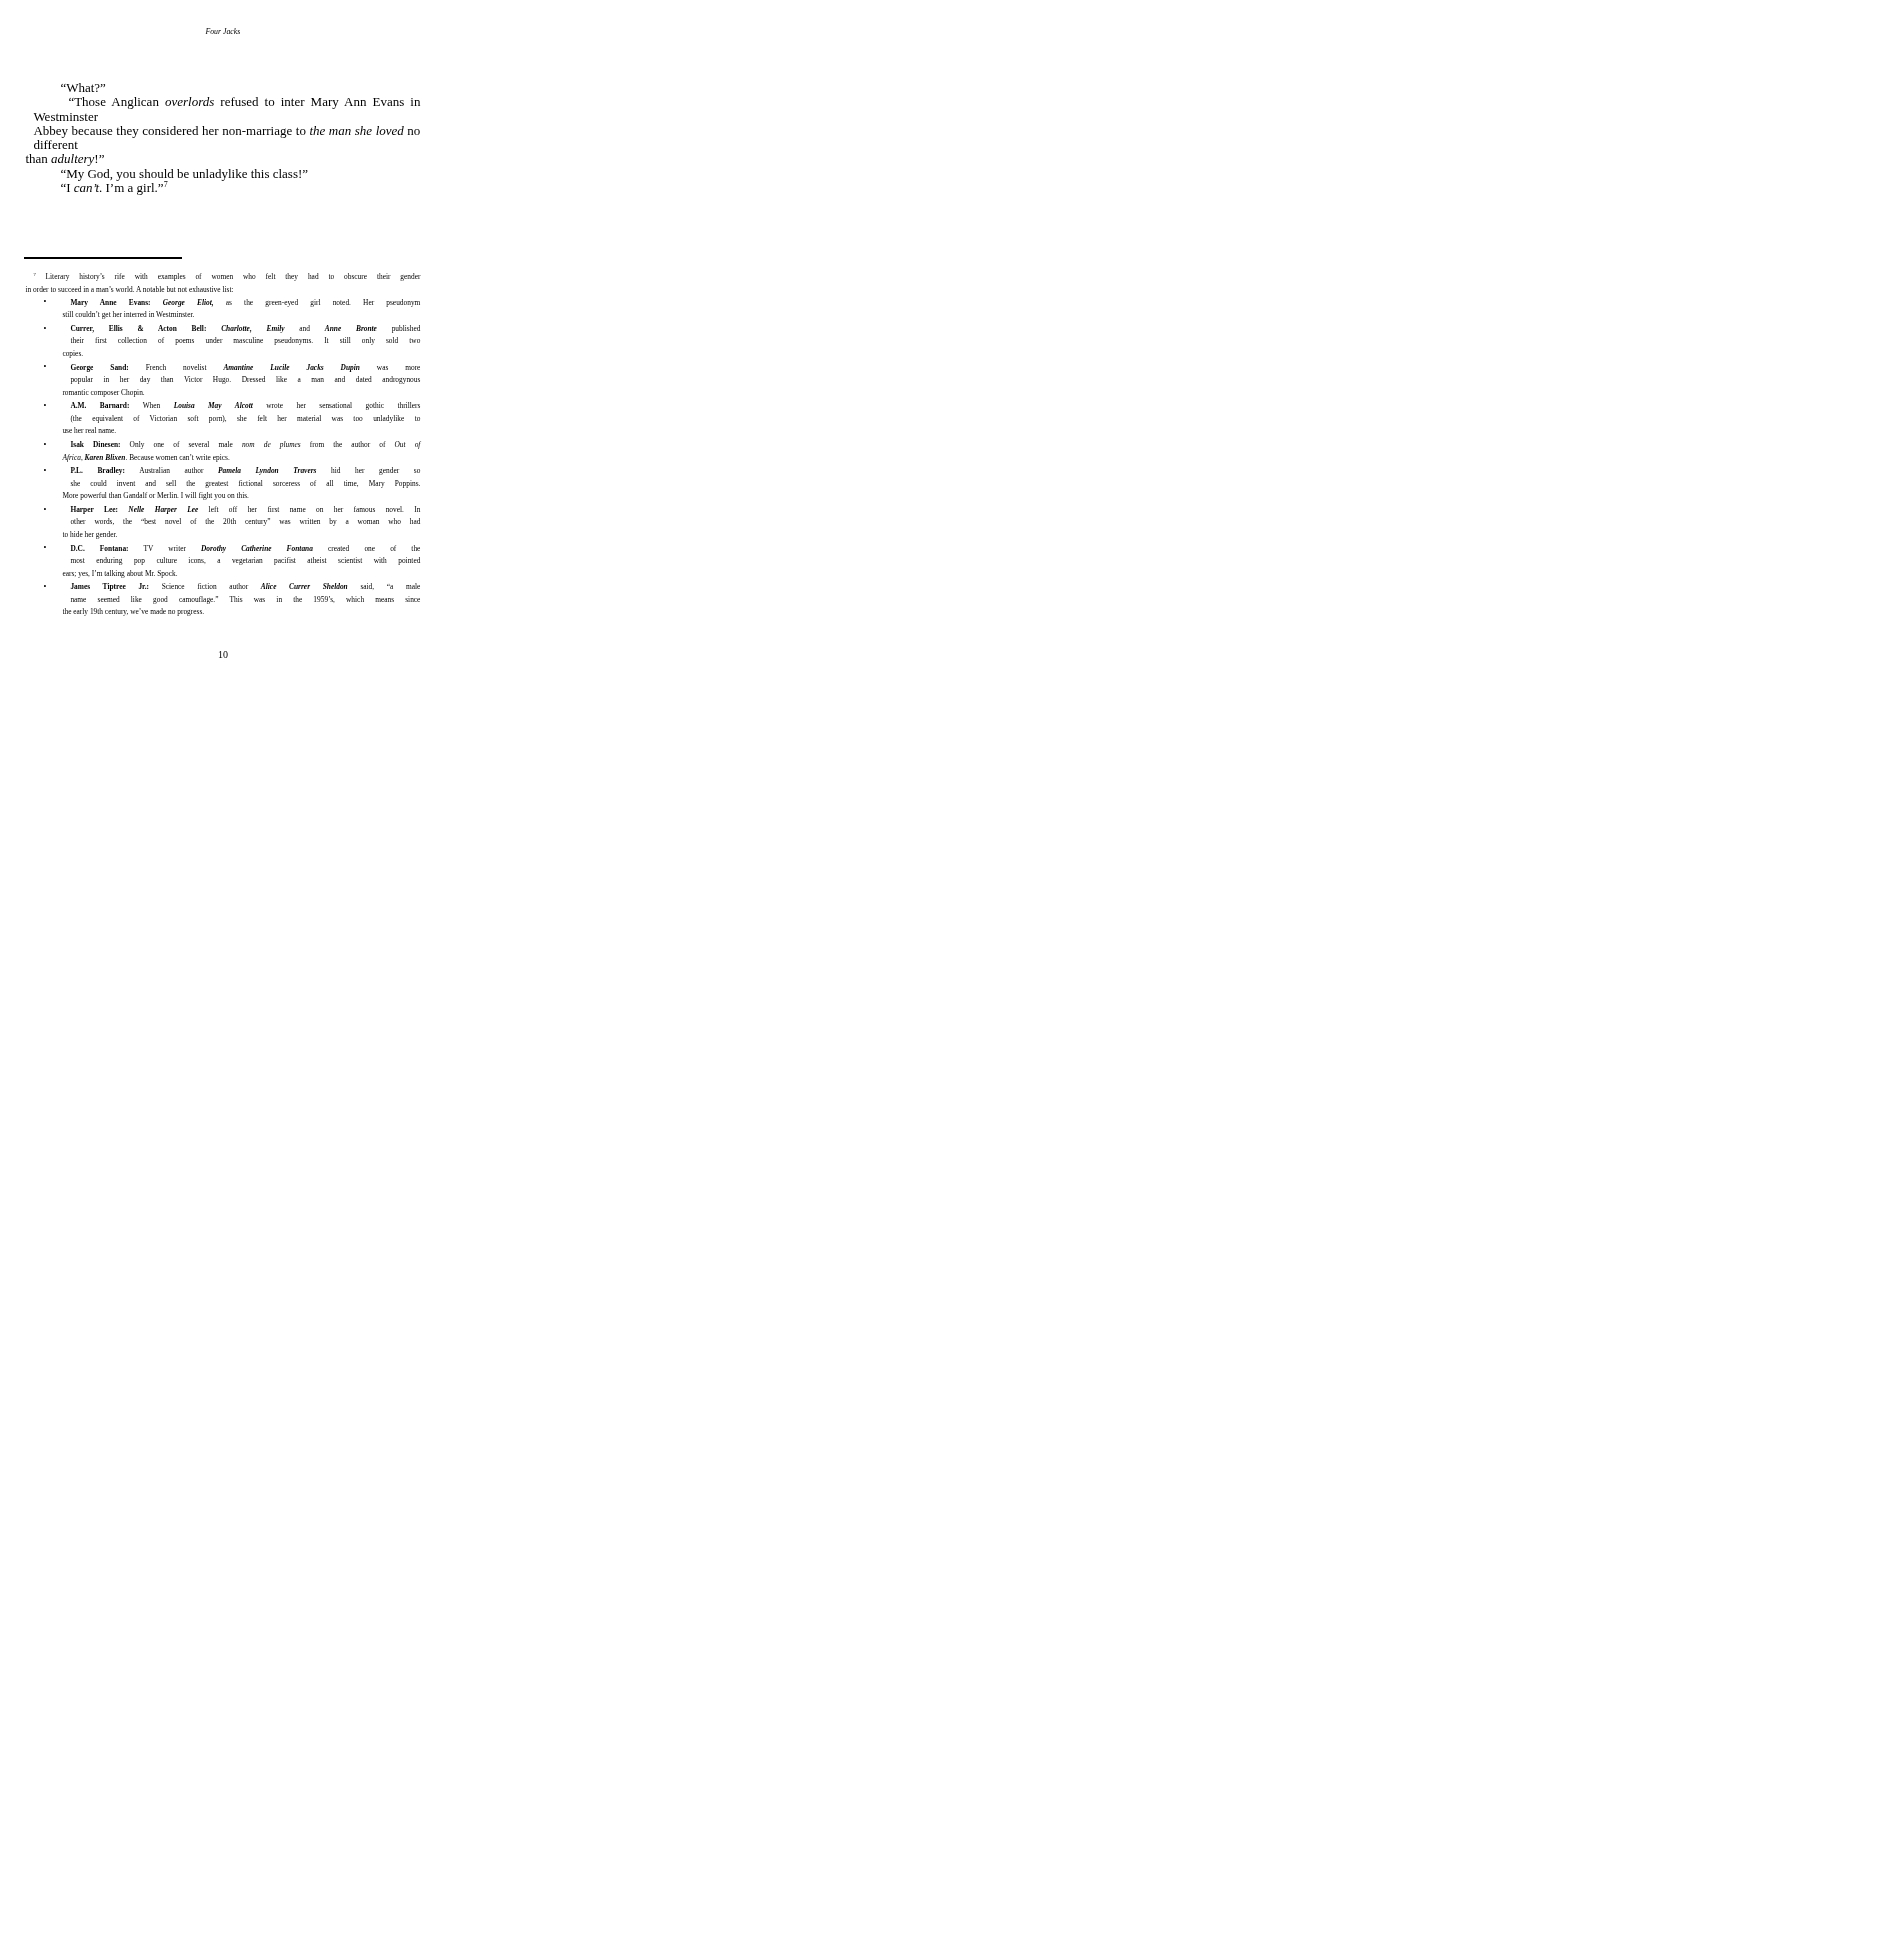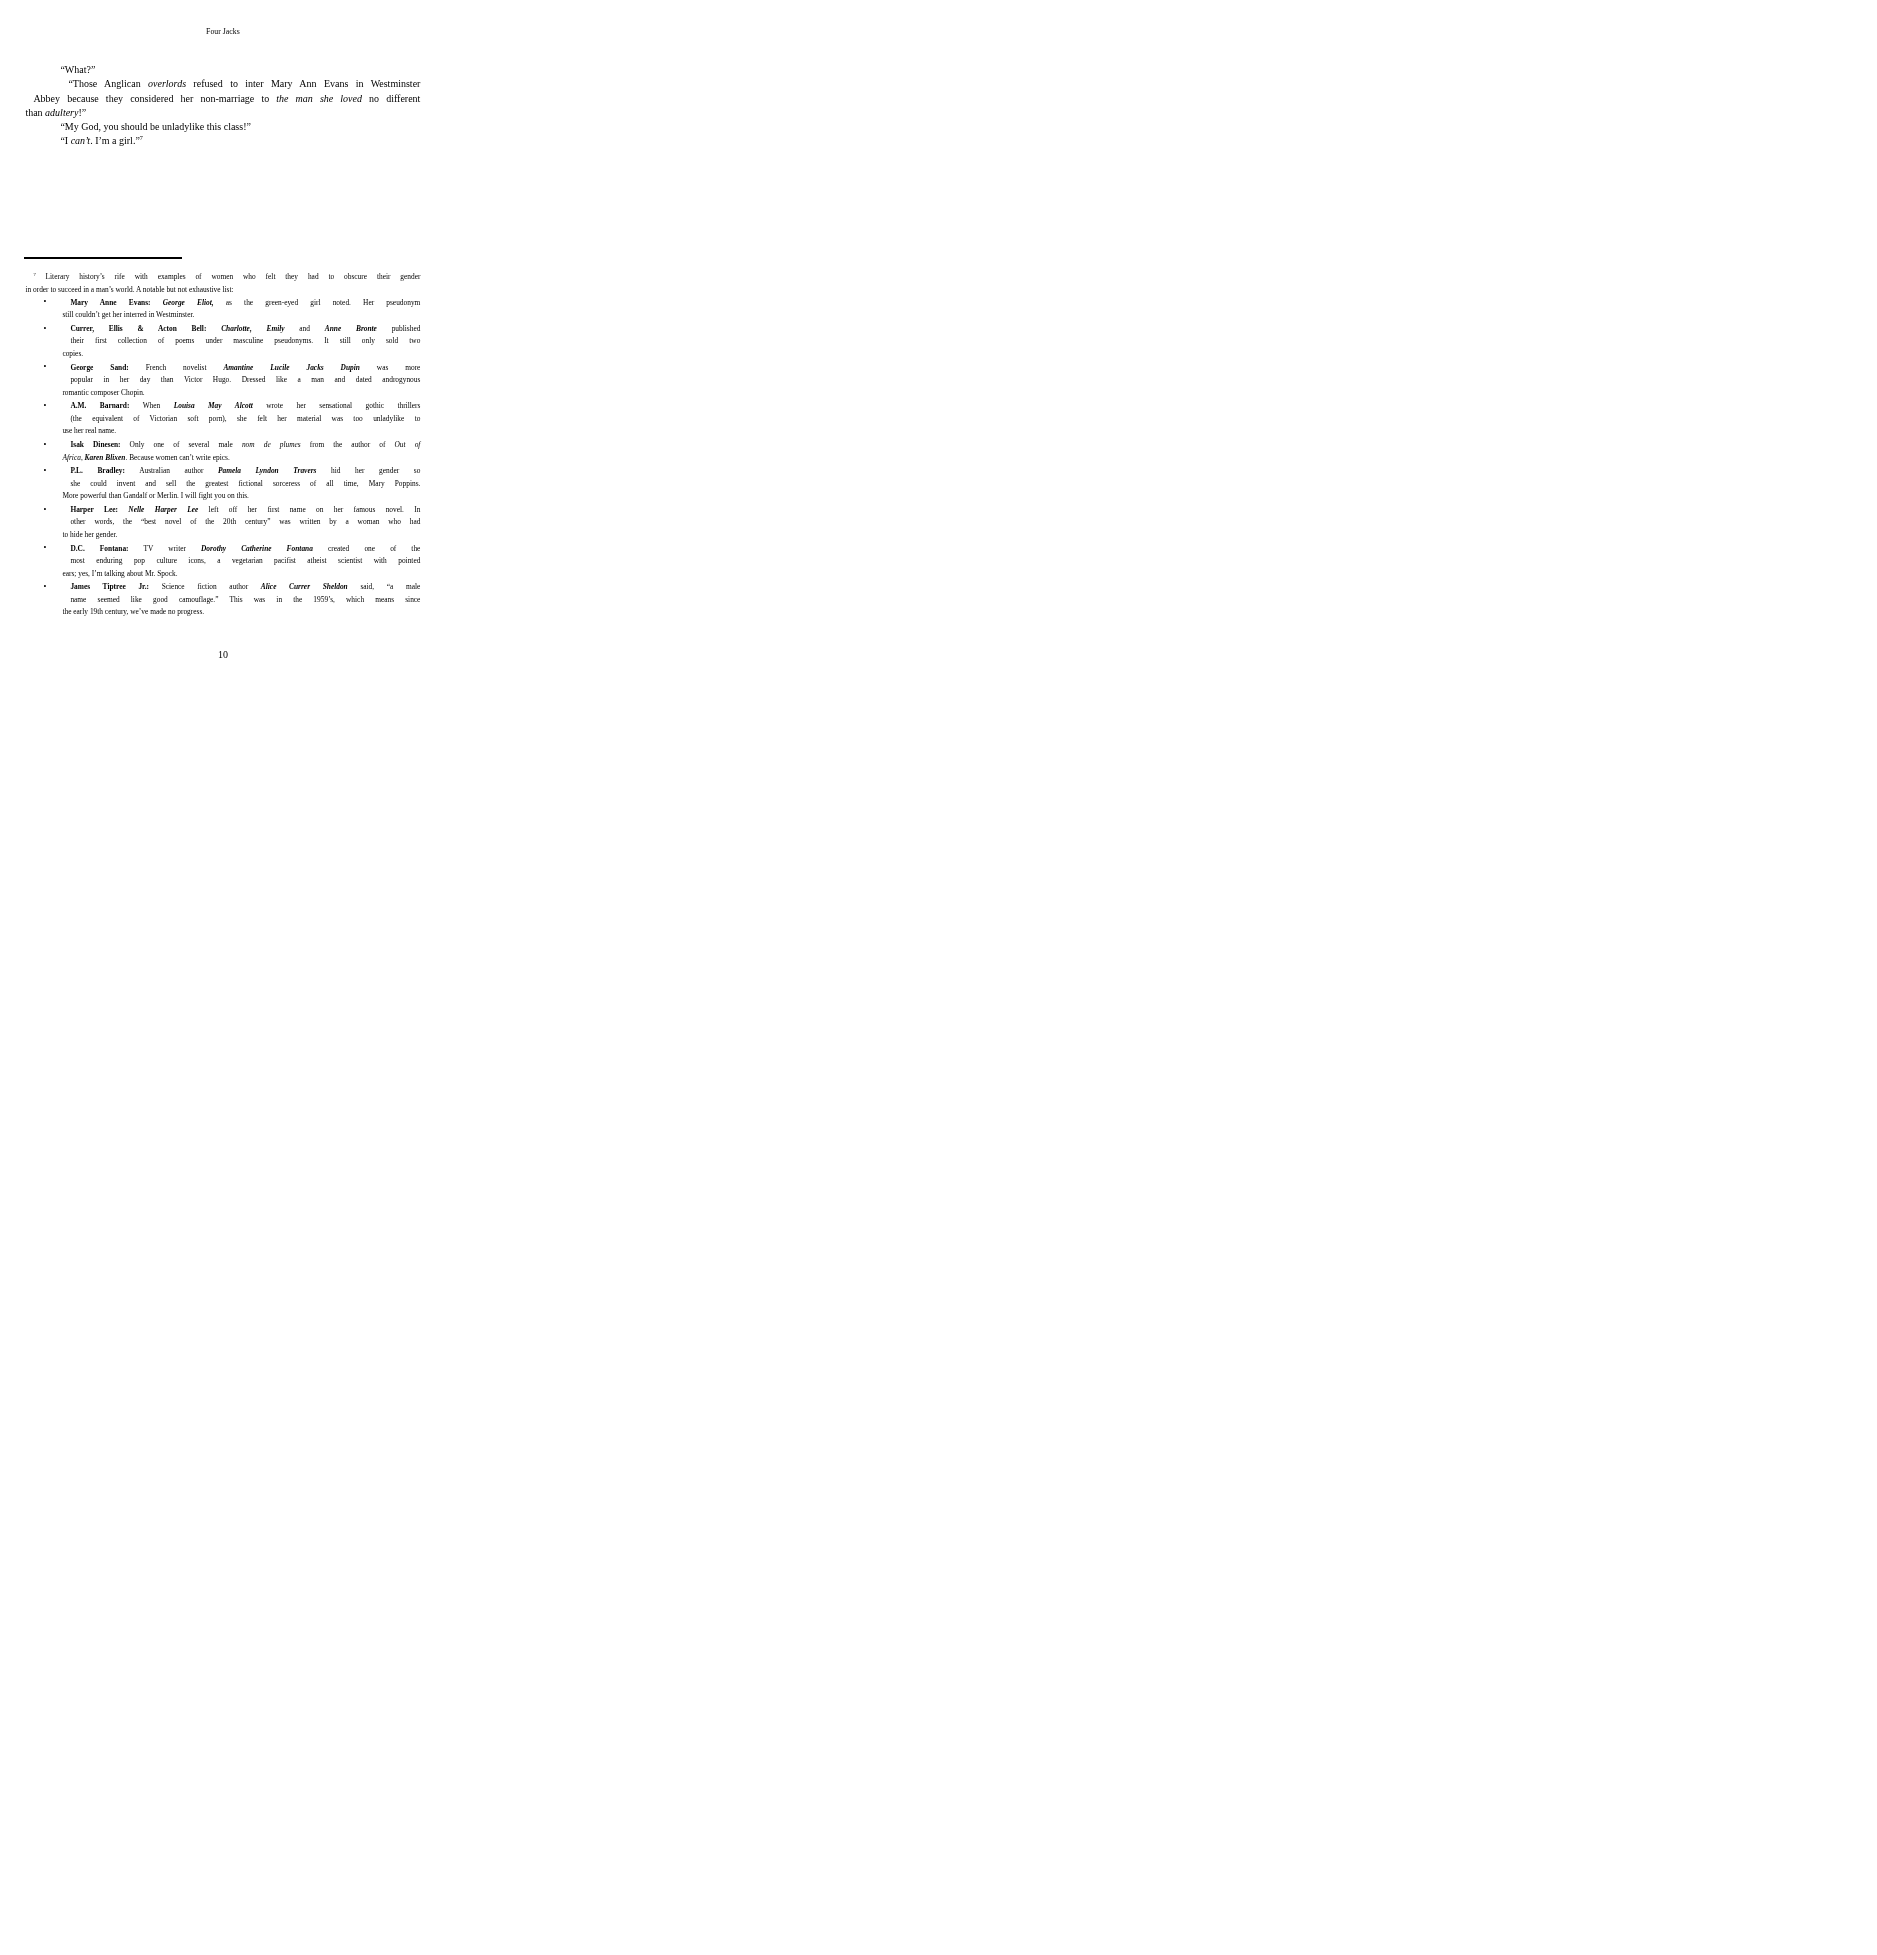--- a/index.html
+++ b/index.html
@@ -16,27 +16,28 @@
     font-family: "Liberation Serif", "DejaVu Serif", serif;
     overflow: hidden;
   }
   .running-header {
     position: absolute;
     top: 27px;
     left: 25.4px;
     width: 395px;
     text-align: center;
     font-size: 7.8px;
+    font-style: italic;
   }
   .dialogue {
     position: absolute;
-    top: 63px;
+    top: 81px;
     left: 25.4px;
     width: 395px;
-    font-size: 10px;
+    font-size: 13px;
     line-height: 14.3px;
   }
   .footnote-rule {
     position: absolute;
     top: 257px;
     left: 24px;
     width: 158px;
     height: 2.3px;
     background: #000000;
   }

